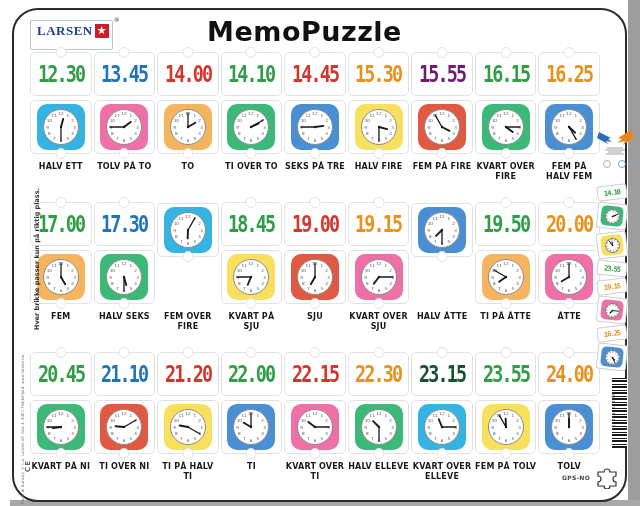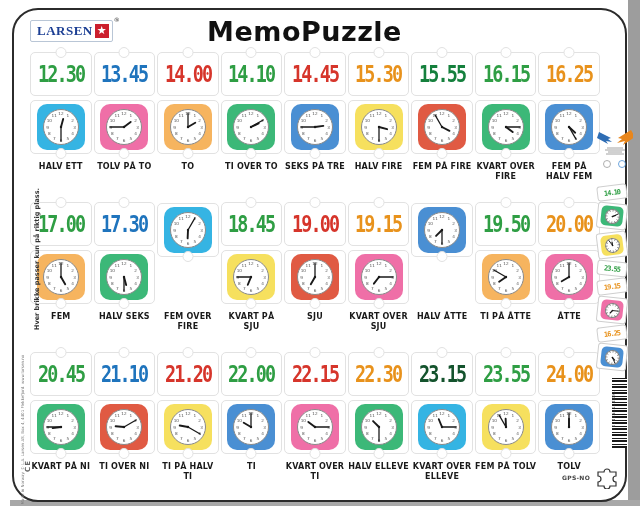--- a/index.html
+++ b/index.html
@@ -9,21 +9,21 @@
   }
   .shadow-right{position:absolute;right:0;top:0;width:12px;height:506px;background:#9d9d9d;}
   .shadow-bottom{position:absolute;left:10px;bottom:0;width:630px;height:6px;background:#a8a8a8;}
   .board{
     position:absolute;left:12px;top:8px;width:611px;height:490px;
     background:#ffffff;border:2px solid #2b2b2b;border-radius:26px;
   }
   
   .logo{
     position:absolute;left:16px;top:10px;height:18px;display:flex;align-items:center;
-    border:1px solid #b9c6d6;background:#fff;padding:1px 3px 1px 6px;border-radius:2px;
+    border:1px solid #b9c6d6;background:#fff;padding:1px 3px 9px 6px;border-radius:2px;
   }
   .logo-text{
     font-family:"Liberation Serif","DejaVu Serif",serif;font-weight:bold;
     color:#1c3f94;font-size:13px;letter-spacing:.5px;
   }
   .logo-star{
     width:14px;height:14px;background:#cc1f2d;margin-left:2px;display:flex;
     align-items:center;justify-content:center;color:#fff;font-size:11px;line-height:14px;
   }
   .logo-reg{position:absolute;right:-8px;top:-5px;font-size:6px;color:#333;}
@@ -311,21 +311,21 @@
                 <circle cx="19" cy="19" r="1.2" fill="#1a1a1a"></circle>
               </svg>
             </div>
       <span class="knob bottom"></span>
     </div>
     <div class="label">HALV FIRE</div>
   </div>
         <div class="col">
     <div class="piece digital-piece">
       <span class="knob top"></span>
-      <div class="digital" style="color: #15803d;">
+      <div class="digital" style="color: #701a75;">
               <span class="digital-inner">15.55</span>
             </div>
     </div>
     <div class="piece clockpiece">
       <div class="clock-bg" style="background: rgb(224, 90, 67);">
               <svg width="38" height="38">
                 <circle cx="19" cy="19" r="17.5" fill="#fff" stroke="#8a8a8a" stroke-width="1"></circle>
                 <text x="25.75" y="8.90865704891008" text-anchor="middle" font-size="4.2" fill="#555" font-family="&quot;DejaVu Sans&quot;,sans-serif">1</text>
                 <text x="30.691342951089922" y="13.85" text-anchor="middle" font-size="4.2" fill="#555" font-family="&quot;DejaVu Sans&quot;,sans-serif">2</text>
                 <text x="32.5" y="20.6" text-anchor="middle" font-size="4.2" fill="#555" font-family="&quot;DejaVu Sans&quot;,sans-serif">3</text>

